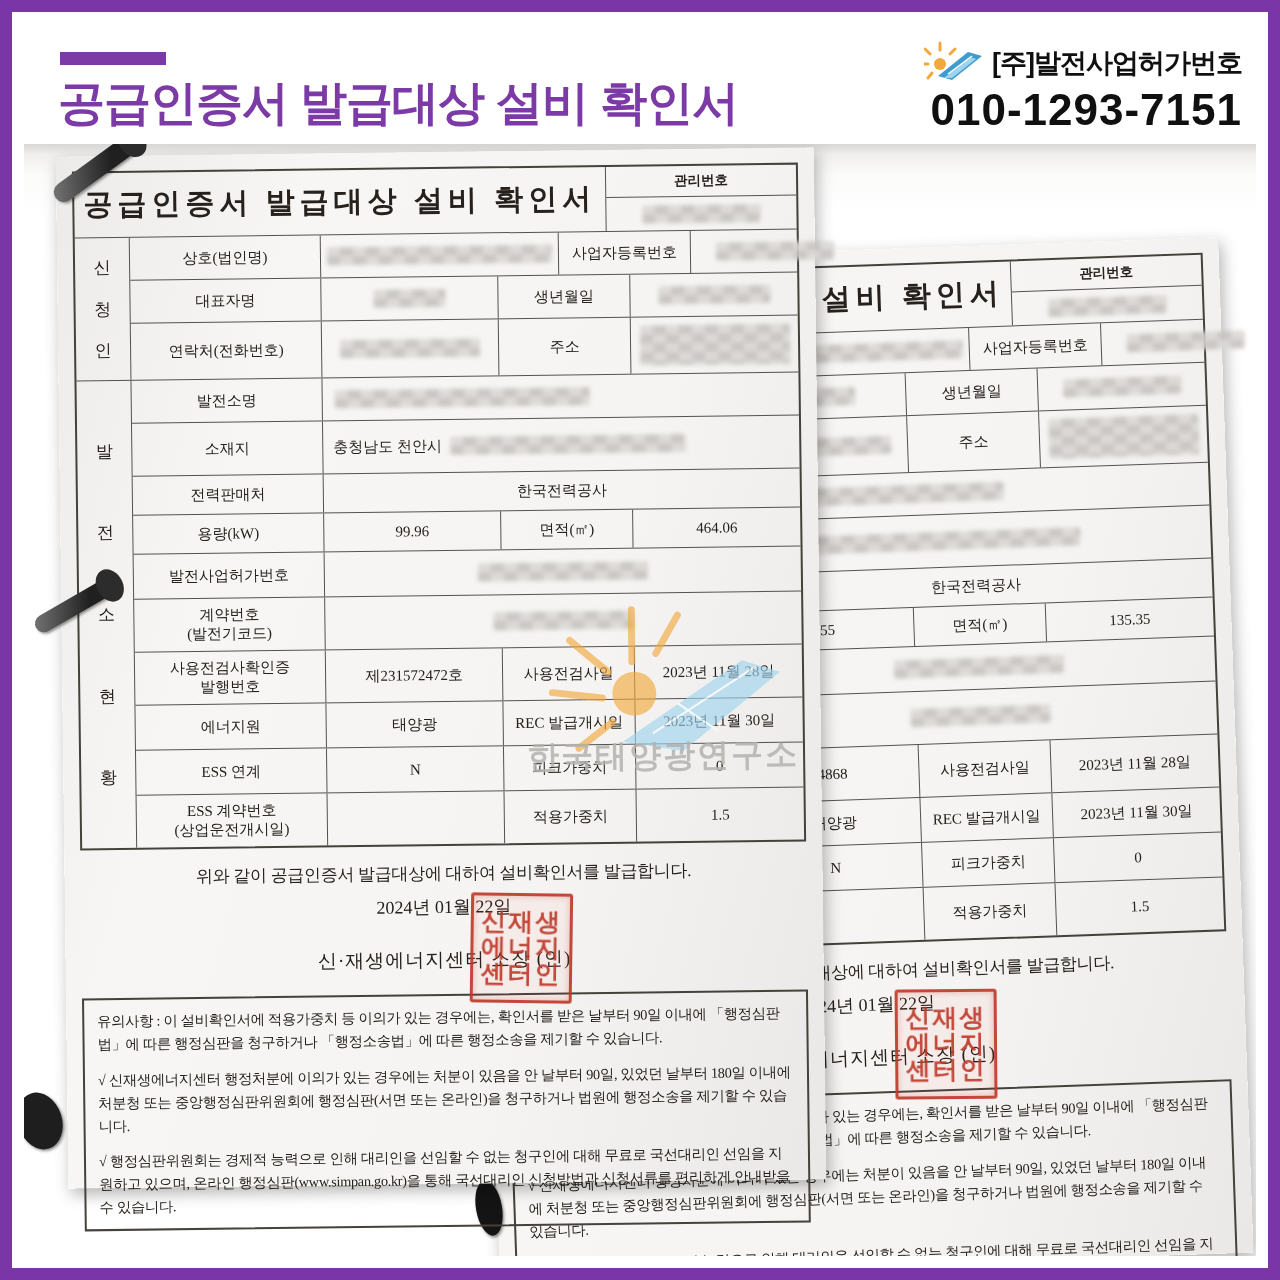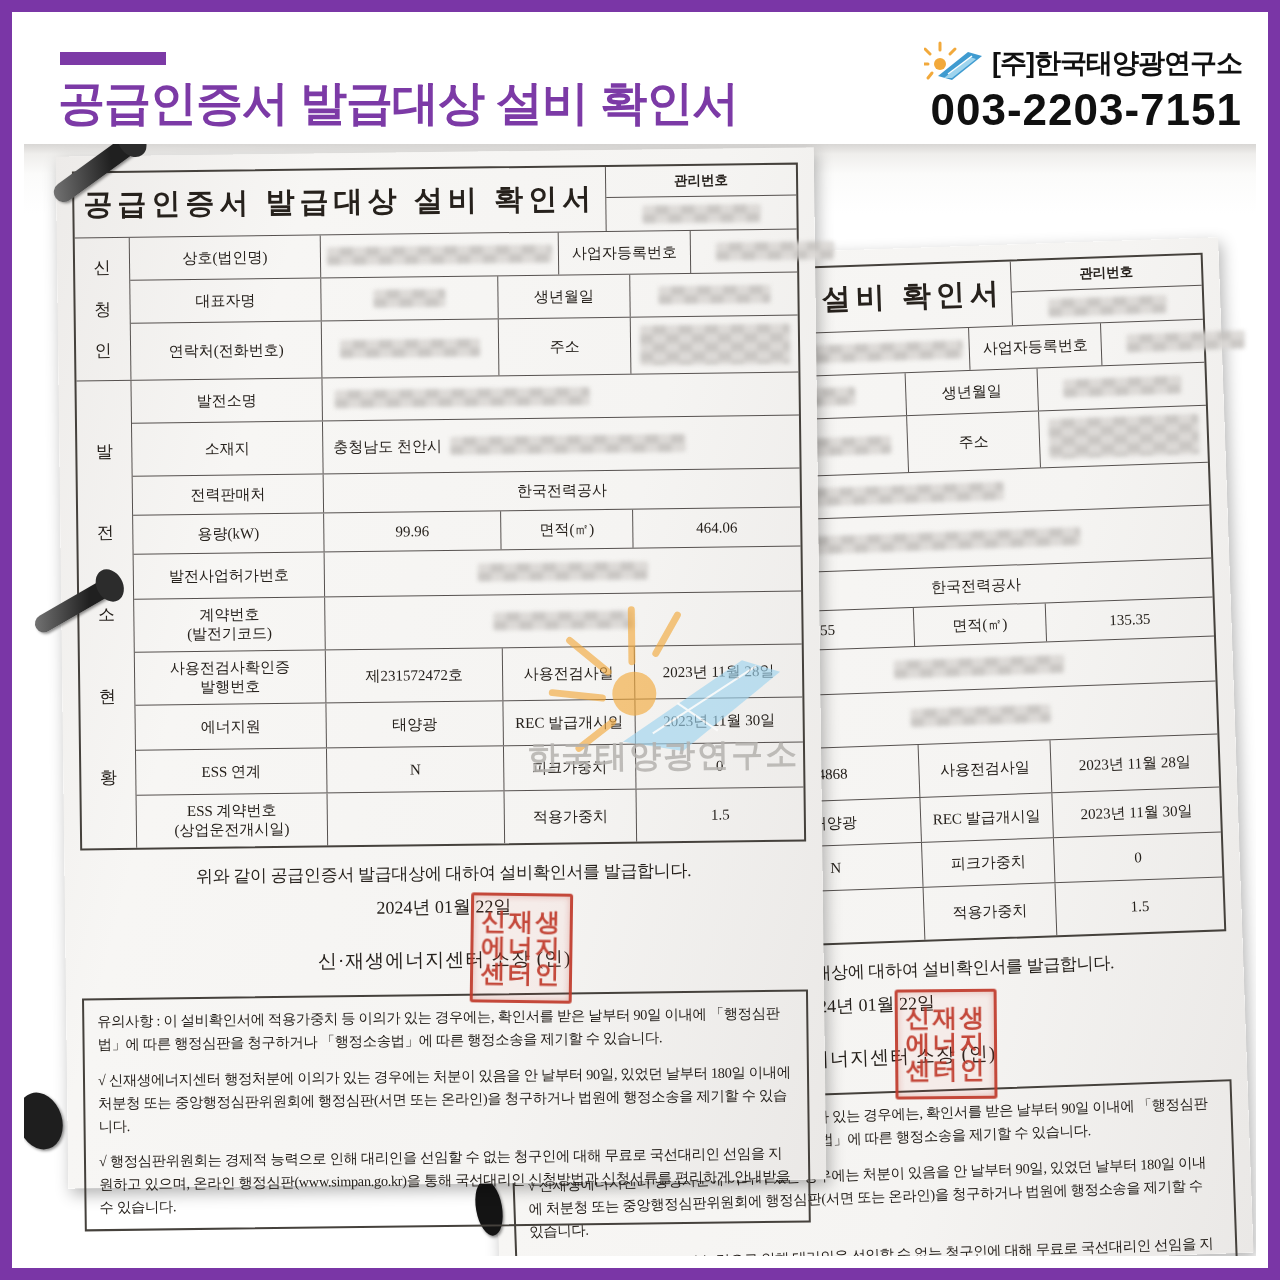--- a/index.html
+++ b/index.html
@@ -105,23 +105,23 @@
                 <line x1="26" y1="14" x2="31" y2="9"></line>
                   <line x1="4" y1="24" x2="-2" y2="24"></line>
                 <line x1="8" y1="33" x2="4" y2="38"></line>
               </g>
             </g>
             <polygon points="14,36 44,12 58,16 28,40" fill="#3f9bd0"></polygon>
             <polygon points="20,38 46,17 52,19 28,38" fill="#9ed4ee"></polygon>
             <line x1="24" y1="34" x2="48" y2="16" stroke="#fff" stroke-width="1.5"></line>
           </svg>
         </span>
-        <span class="company">[주]한국태양광연구소</span>
+        <span class="company">[주]발전사업허가번호</span>
       </div>
-      <div class="phone">003-2203-7151</div>
+      <div class="phone">010-1293-7151</div>
     </div>
   </div>
 
   <div class="stage">
     <div class="page p2">
         <div class="form">
           <div class="trow title-row">
             <div class="title-cell">공급인증서 발급대상 설비 확인서</div>
             <div class="mgmt-col">
               <div class="mgmt-head">관리번호</div>

